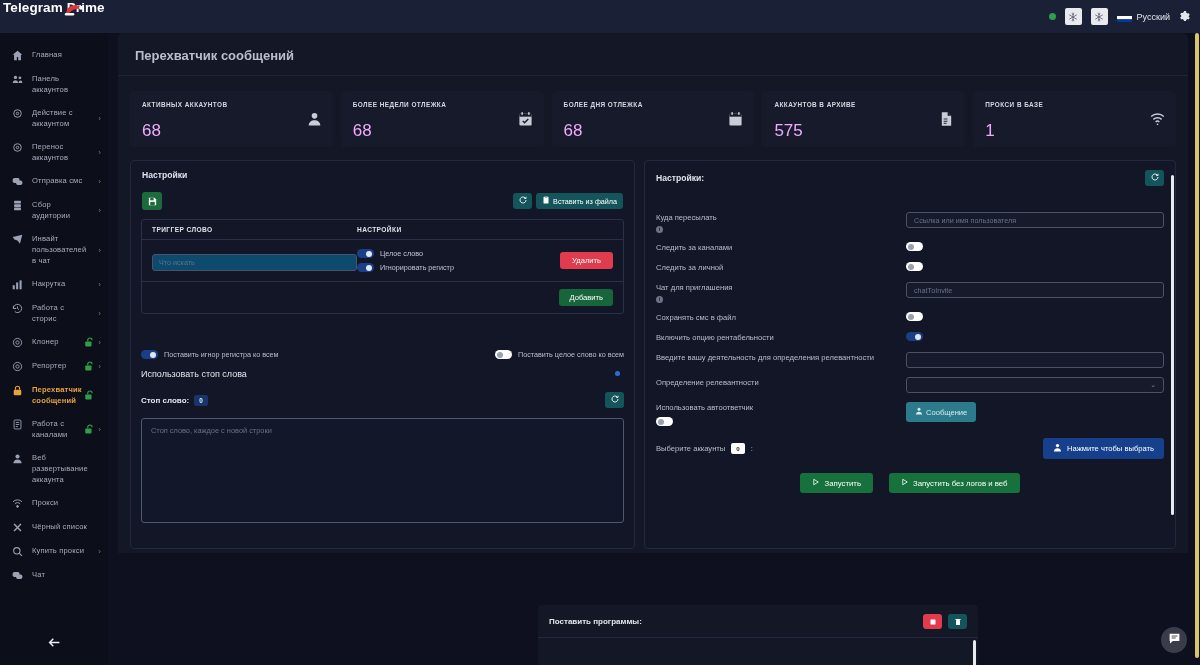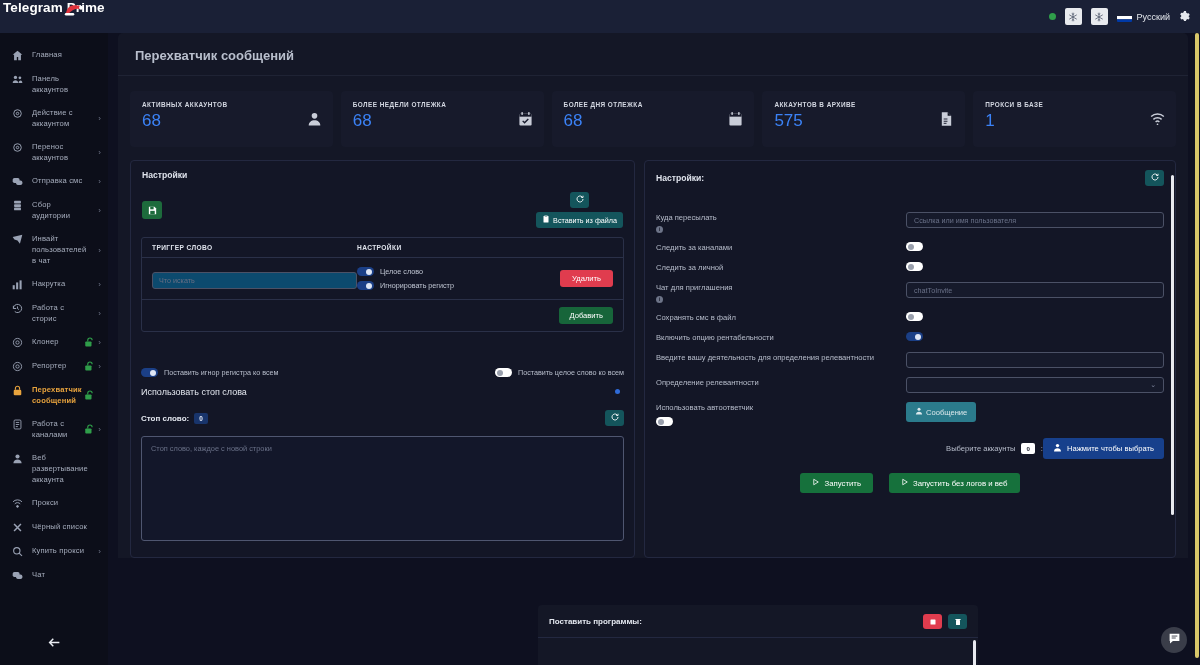--- a/index.html
+++ b/index.html
@@ -91,21 +91,21 @@
     border-bottom: 1px solid #1f2334;
   }
 
   
   .stats { display: flex; gap: 8px; padding: 15px 12px 0 12px; }
   .stat {
     flex: 1 1 0; background: #171a2b; border-radius: 4px;
     padding: 10px 11px 11px 12px; position: relative; height: 56px;
   }
   .stat-label { font-size: 6.4px; letter-spacing: .45px; color: #d3d7e1; font-weight: bold; text-transform: uppercase; }
-  .stat-value { font-size: 17px; color: #3b82f6; margin-top: 3px; font-weight: 300; }
+  .stat-value { font-size: 17px; color: #f0abfc; margin-top: 13px; font-weight: 300; }
   .stat-ico { position: absolute; right: 11px; top: 50%; transform: translateY(-50%); color: #c9cdd8; }
   .stat-ico svg { width: 15px; height: 15px; display: block; }
 
   
   .panels { display: flex; gap: 9px; padding: 13px 12px 0 12px; }
   .panel { background: #131626; border: 1px solid #232840; border-radius: 4px; }
   .panel-left { width: 521px; min-height: 389px; position: relative; }
   .panel-right { flex: 1 1 auto; min-height: 389px; position: relative; }
   .panel-head {
     font-size: 8.6px; color: #dfe3ec; font-weight: bold;
@@ -122,21 +122,21 @@
   .btn-red { background: #e03c4e; color: #fff; font-size: 7.6px; padding: 4px 12px; }
   .btn-green { background: #17653a; color: #fff; font-size: 7.6px; padding: 4px 10px; border-radius: 3px; }
   .btn-run { background: #16713c; color:#fff; font-size: 7.8px; padding: 5px 12px; display:flex; align-items:center; gap:4px; }
   .btn-run svg { width: 8px; height: 8px; }
   .btn-blue { background: #17408c; color: #fff; font-size: 7.6px; padding: 5px 10px; display: flex; align-items: center; gap: 5px; }
   .btn-blue svg { width: 9px; height: 9px; }
   .btn-msg { background: #2b7b8c; color: #dbe8ec; font-size: 7.6px; padding: 5px 9px; display: flex; align-items: center; gap: 3px; }
   .btn-msg svg { width: 8px; height: 8px; }
 
   .toolbar-row { display: flex; align-items: center; justify-content: space-between; padding: 4px 11px 9px 11px; }
-  .toolbar-right { display: flex; gap: 4px; align-items: center; flex-direction: column; }
+  .toolbar-right { display: flex; gap: 4px; align-items: center; }
 
   
   .tbl { margin: 0 10px; border: 1px solid #2a3048; border-radius: 3px; overflow: hidden; }
   .tbl-head { display: flex; padding: 6px 10px; border-bottom: 1px solid #2a3048; }
   .th { font-size: 6.6px; font-weight: bold; letter-spacing: .4px; color: #dfe3ec; text-transform: uppercase; }
   .th.c1 { width: 205px; }
   .tbl-row { display: flex; align-items: center; padding: 9px 10px; border-bottom: 1px solid #2a3048; }
   .cell1 { width: 205px; }
   .cell2 { flex: 1 1 auto; }
   .cell3 { width: 96px; display: flex; justify-content: flex-end; }
@@ -191,21 +191,21 @@
     height: 16px; width: 258px; color: #c5cad6; font-size: 7.2px; padding: 0 7px;
     font-family: inherit; outline: none;
   }
   .inp-wide::placeholder { color: #6a7188; }
   .sel {
     background: #161a2b; border: 1px solid #4b5166; border-radius: 3px;
     height: 16px; width: 258px; font-size: 7.2px; position: relative;
     display: flex; align-items: center; padding: 0 7px; color: #c5cad6; cursor: pointer;
   }
   .sel .car { position: absolute; right: 7px; color: #8088a0; font-size: 7px; }
-  .accounts-row { display: flex; align-items: center; justify-content: flex-end; padding: 8px 11px 0 11px; }
+  .accounts-row { display: flex; align-items: center; justify-content: space-between; padding: 8px 11px 0 11px; }
   .accounts-label { font-size: 7.6px; color: #b8becc; display: flex; align-items: center; gap: 6px; }
   .badge-white { background: #ffffff; color: #1a1d2c; font-size: 6.2px; border-radius: 2px; padding: 2px 5px; font-weight: bold; }
   .run-row { display: flex; justify-content: center; gap: 16px; padding: 14px 0 12px 0; }
 
   
   .log-card {
     position: absolute; left: 430px; top: 572px; width: 440px;
     background: #141726; border-radius: 4px 4px 0 0;
   }
   .log-head { display: flex; align-items: center; justify-content: space-between; padding: 9px 11px 8px 11px; border-bottom: 1px solid #232840; }

